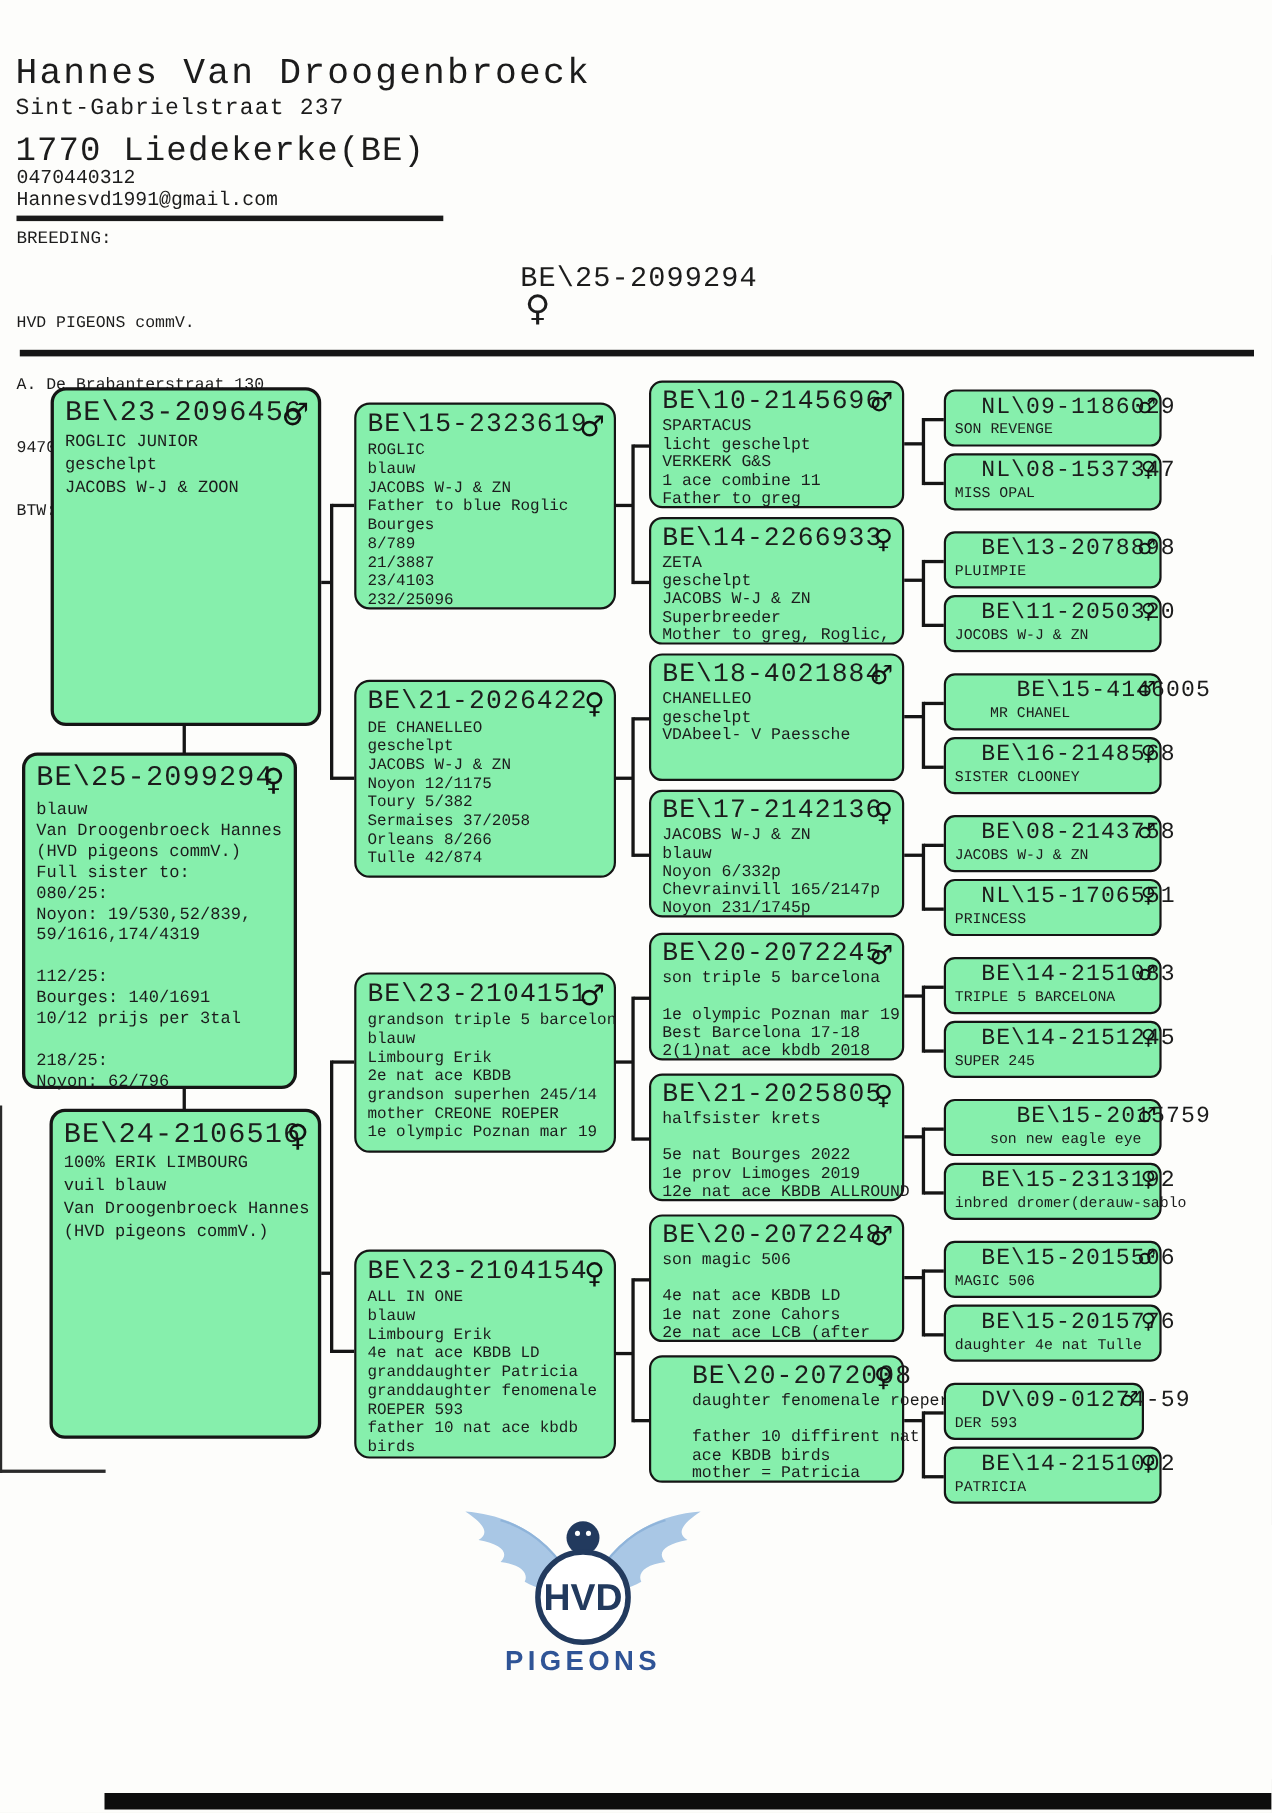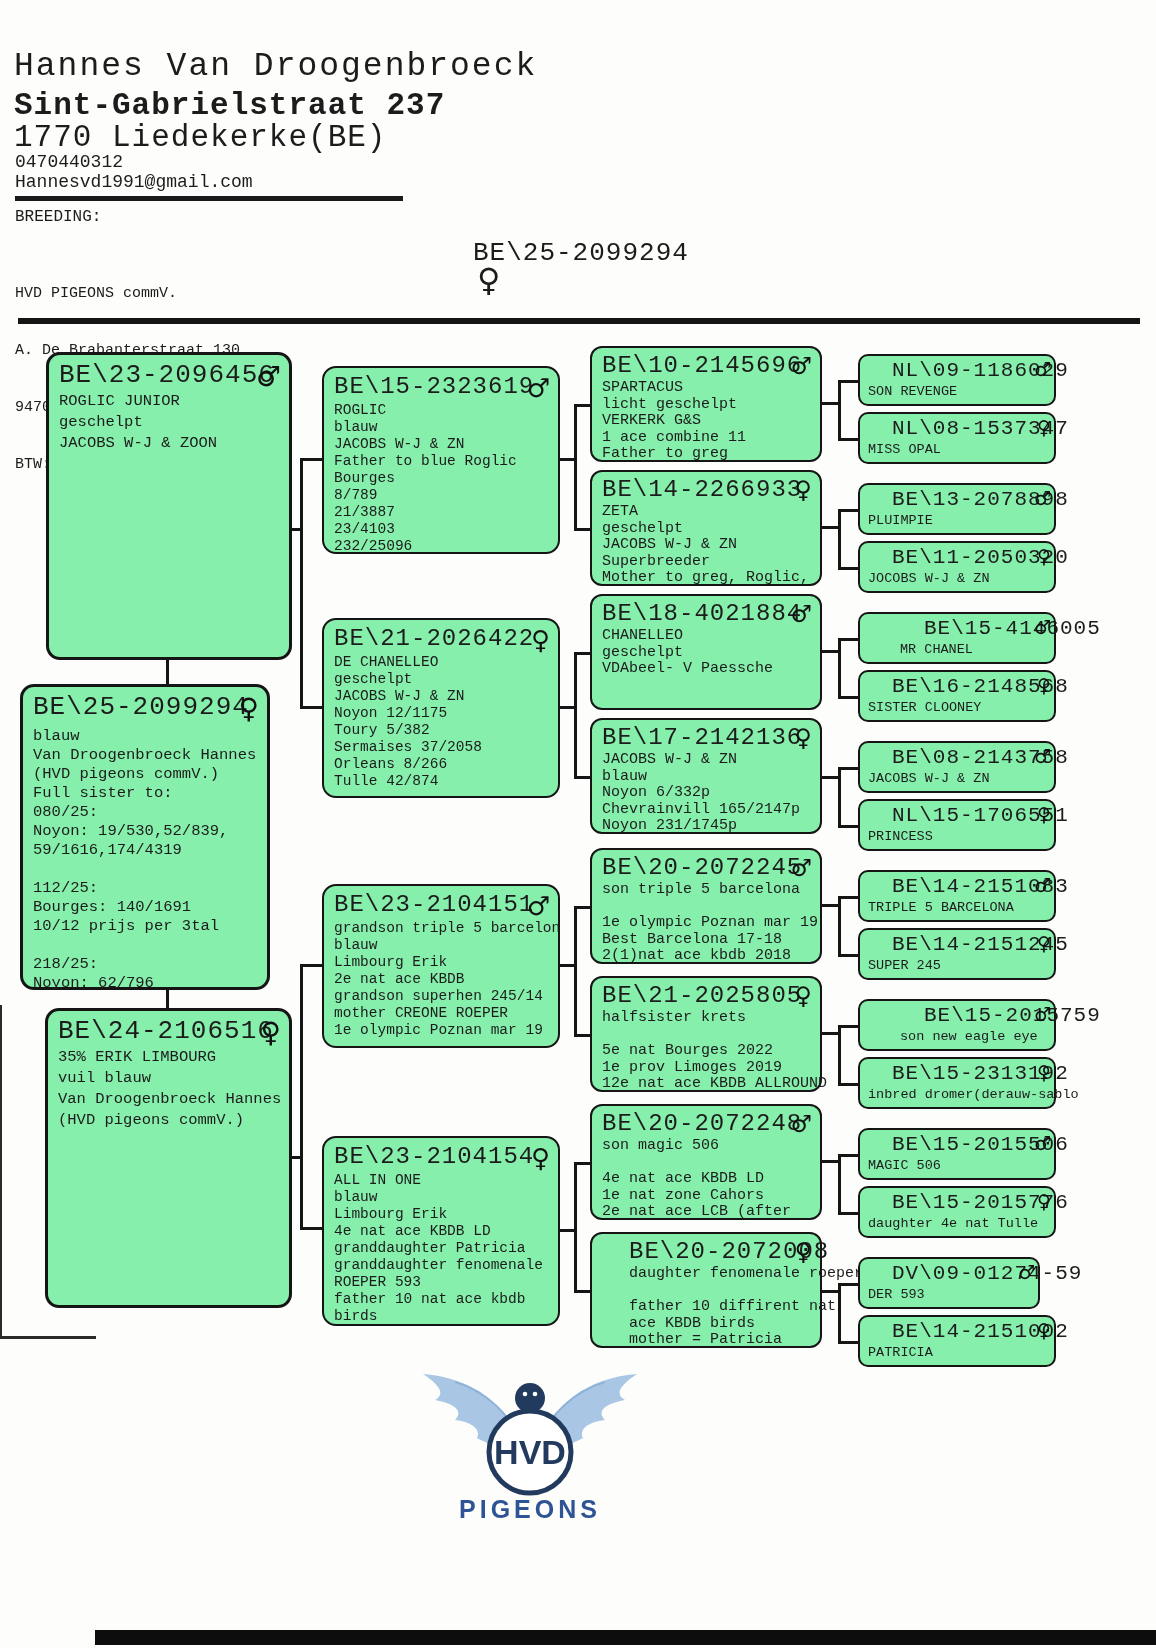--- a/index.html
+++ b/index.html
@@ -9,21 +9,21 @@
     width:1156px;height:1648px;
     margin:0 auto;
     background:#fdfdfb;
     font-family:"Liberation Mono","DejaVu Sans Mono",monospace;
     color:#1c1c1c;
     overflow:hidden;
   }
   .abs{position:absolute;}
   
   .owner-name{left:14px;top:48px;font-size:33px;letter-spacing:2px;white-space:nowrap;}
-  .addr1{left:14px;top:88px;font-size:31px;letter-spacing:1px;white-space:nowrap;font-weight:bold;}
+  .addr1{left:14px;top:88px;font-size:21px;letter-spacing:1px;white-space:nowrap;}
   .addr2{left:14px;top:120px;font-size:31px;letter-spacing:1px;white-space:nowrap;}
   .phone{left:15px;top:152px;font-size:18px;}
   .email{left:15px;top:172px;font-size:18px;}
   .rule-email{left:15px;top:196px;width:388px;height:5px;background:#1a1a1a;}
   .breeding{left:15px;top:208px;font-size:16px;}
   .company{left:15px;top:246px;font-size:15px;line-height:19px;white-space:pre;}
   .subject-ring{left:473px;top:238px;font-size:26px;letter-spacing:1px;white-space:nowrap;}
   .subject-sex{left:477px;top:264px;font-size:32px;font-weight:700;font-family:"DejaVu Sans",sans-serif;line-height:32px;}
   .rule-top{left:18px;top:318px;width:1122px;height:6px;background:#151515;}
   
@@ -109,21 +109,21 @@
           <div>10/12 prijs per 3tal</div>
           <div>&nbsp;</div>
           <div>218/25:</div>
           <div>Noyon: 62/796</div>
         </div>
       </div>
       <div class="pbox g1" style="left: 45px; top: 1008px; width: 247px; height: 300px;">
         <div class="ring">BE\24-2106516</div>
         <span class="sex">♀</span>
         <div class="lines">
-          <div>35% ERIK LIMBOURG</div>
+          <div>100% ERIK LIMBOURG</div>
           <div>vuil blauw</div>
           <div>Van Droogenbroeck Hannes</div>
           <div>(HVD pigeons commV.)</div>
         </div>
       </div>
       <div class="pbox g2" style="left: 322px; top: 366px; width: 238px; height: 188px;">
         <div class="ring">BE\15-2323619</div>
         <span class="sex">♂</span>
         <div class="lines">
           <div>ROGLIC</div>

